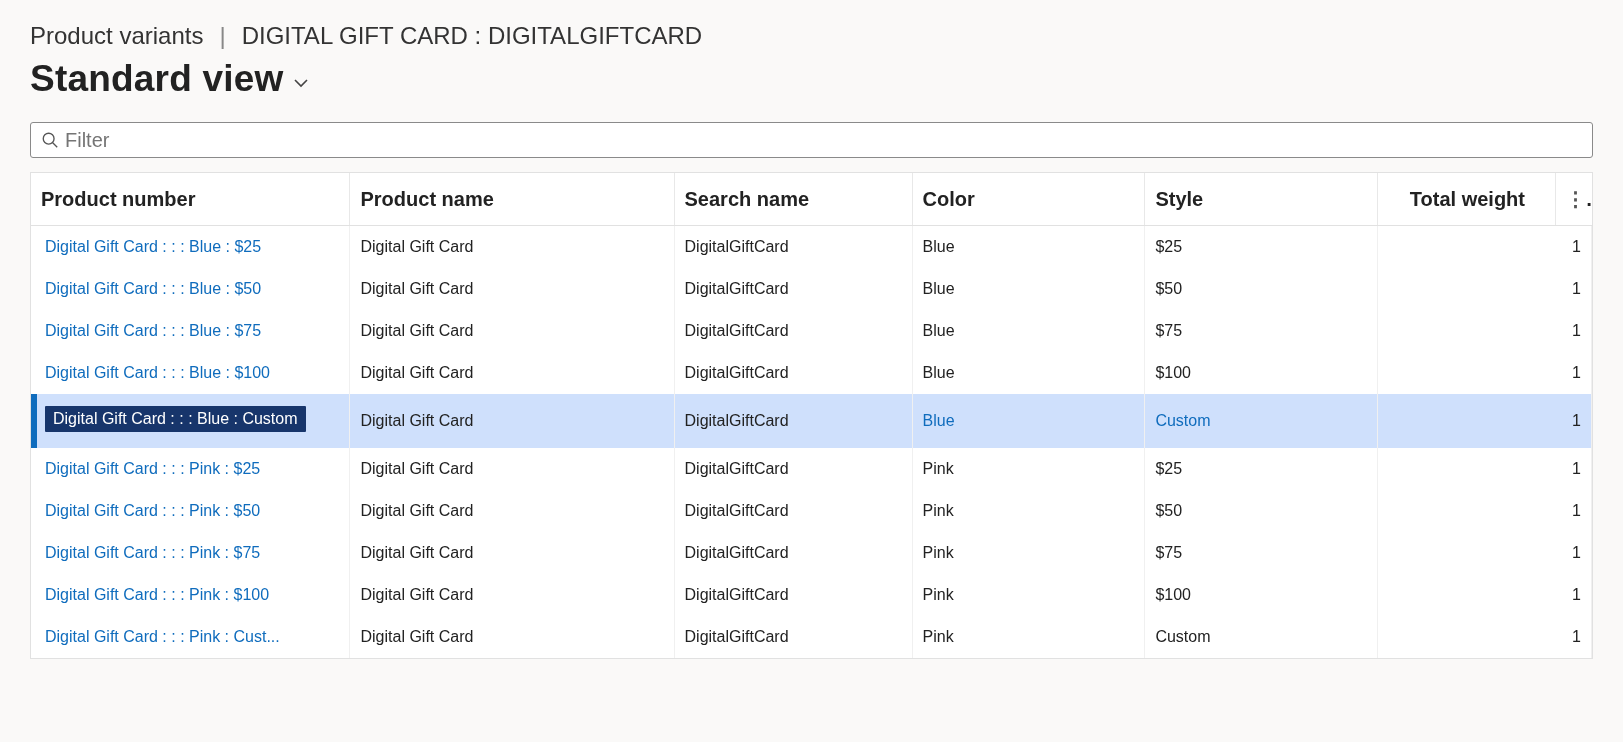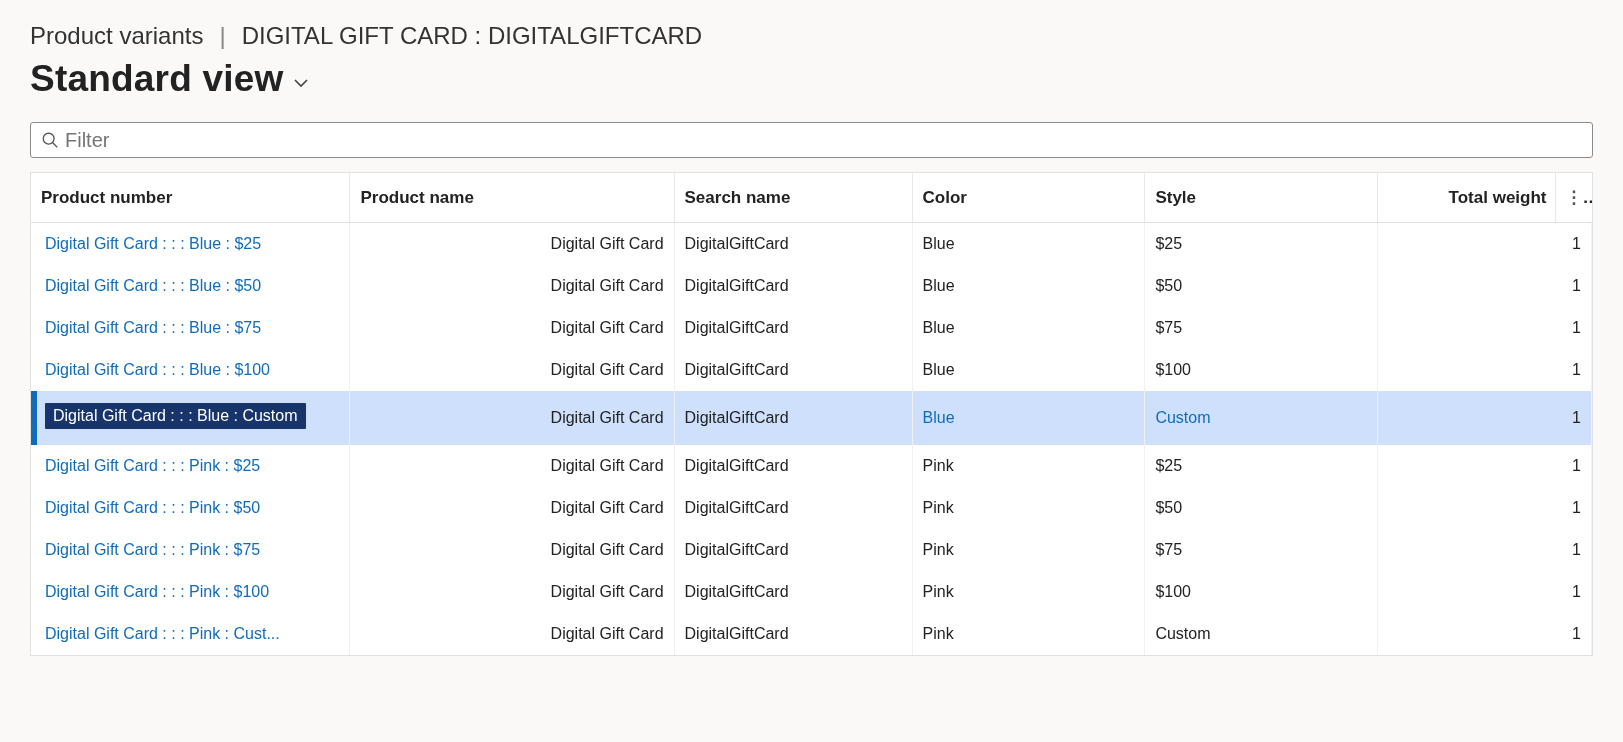--- a/index.html
+++ b/index.html
@@ -47,41 +47,41 @@
     margin-top: 14px;
     border: 1px solid #e1e1e1;
     background: #fff;
   }
   .grid table {
     width: 100%; border-collapse: collapse; table-layout: fixed;
   }
   .grid th {
     text-align: left;
     font-weight: 600;
-    font-size: 17px;
+    font-size: 20px;
     padding: 14px 10px;
     border-right: 1px solid #e8e8e8;
     border-bottom: 1px solid #e1e1e1;
     white-space: nowrap;
     overflow: hidden; text-overflow: ellipsis;
   }
   .grid td {
     padding: 12px 10px;
     font-size: 16px;
     border-right: 1px solid #f0f0f0;
     white-space: nowrap;
     overflow: hidden; text-overflow: ellipsis;
   }
   .col-num    { width: 315px; }
-  .col-name   { width: 320px; text-align: right; }
+  .col-name   { width: 320px; }
   .col-search { width: 235px; }
   .col-color  { width: 230px; }
   .col-style  { width: 230px; }
   .col-weight { width: 175px; text-align: right; padding-right: 30px; }
-  th.col-weight { text-align: right; padding-right: 8px; }
+  th.col-weight { text-align: center; padding-right: 8px; }
   th.more-col { width: 36px; border-left: none; border-right: none; text-align: center; }
   .more-btn { color: #555; cursor: pointer; }
 
   .grid tbody tr td.col-num { padding-left: 14px; }
   .link { color: #0f6cbd; cursor: pointer; }
   tr.selected td { background: #cfe0fc; }
   tr.selected td.col-color,
   tr.selected td.col-style { color: #0f6cbd; }
   tr.selected td.col-num {
     padding-left: 8px;

